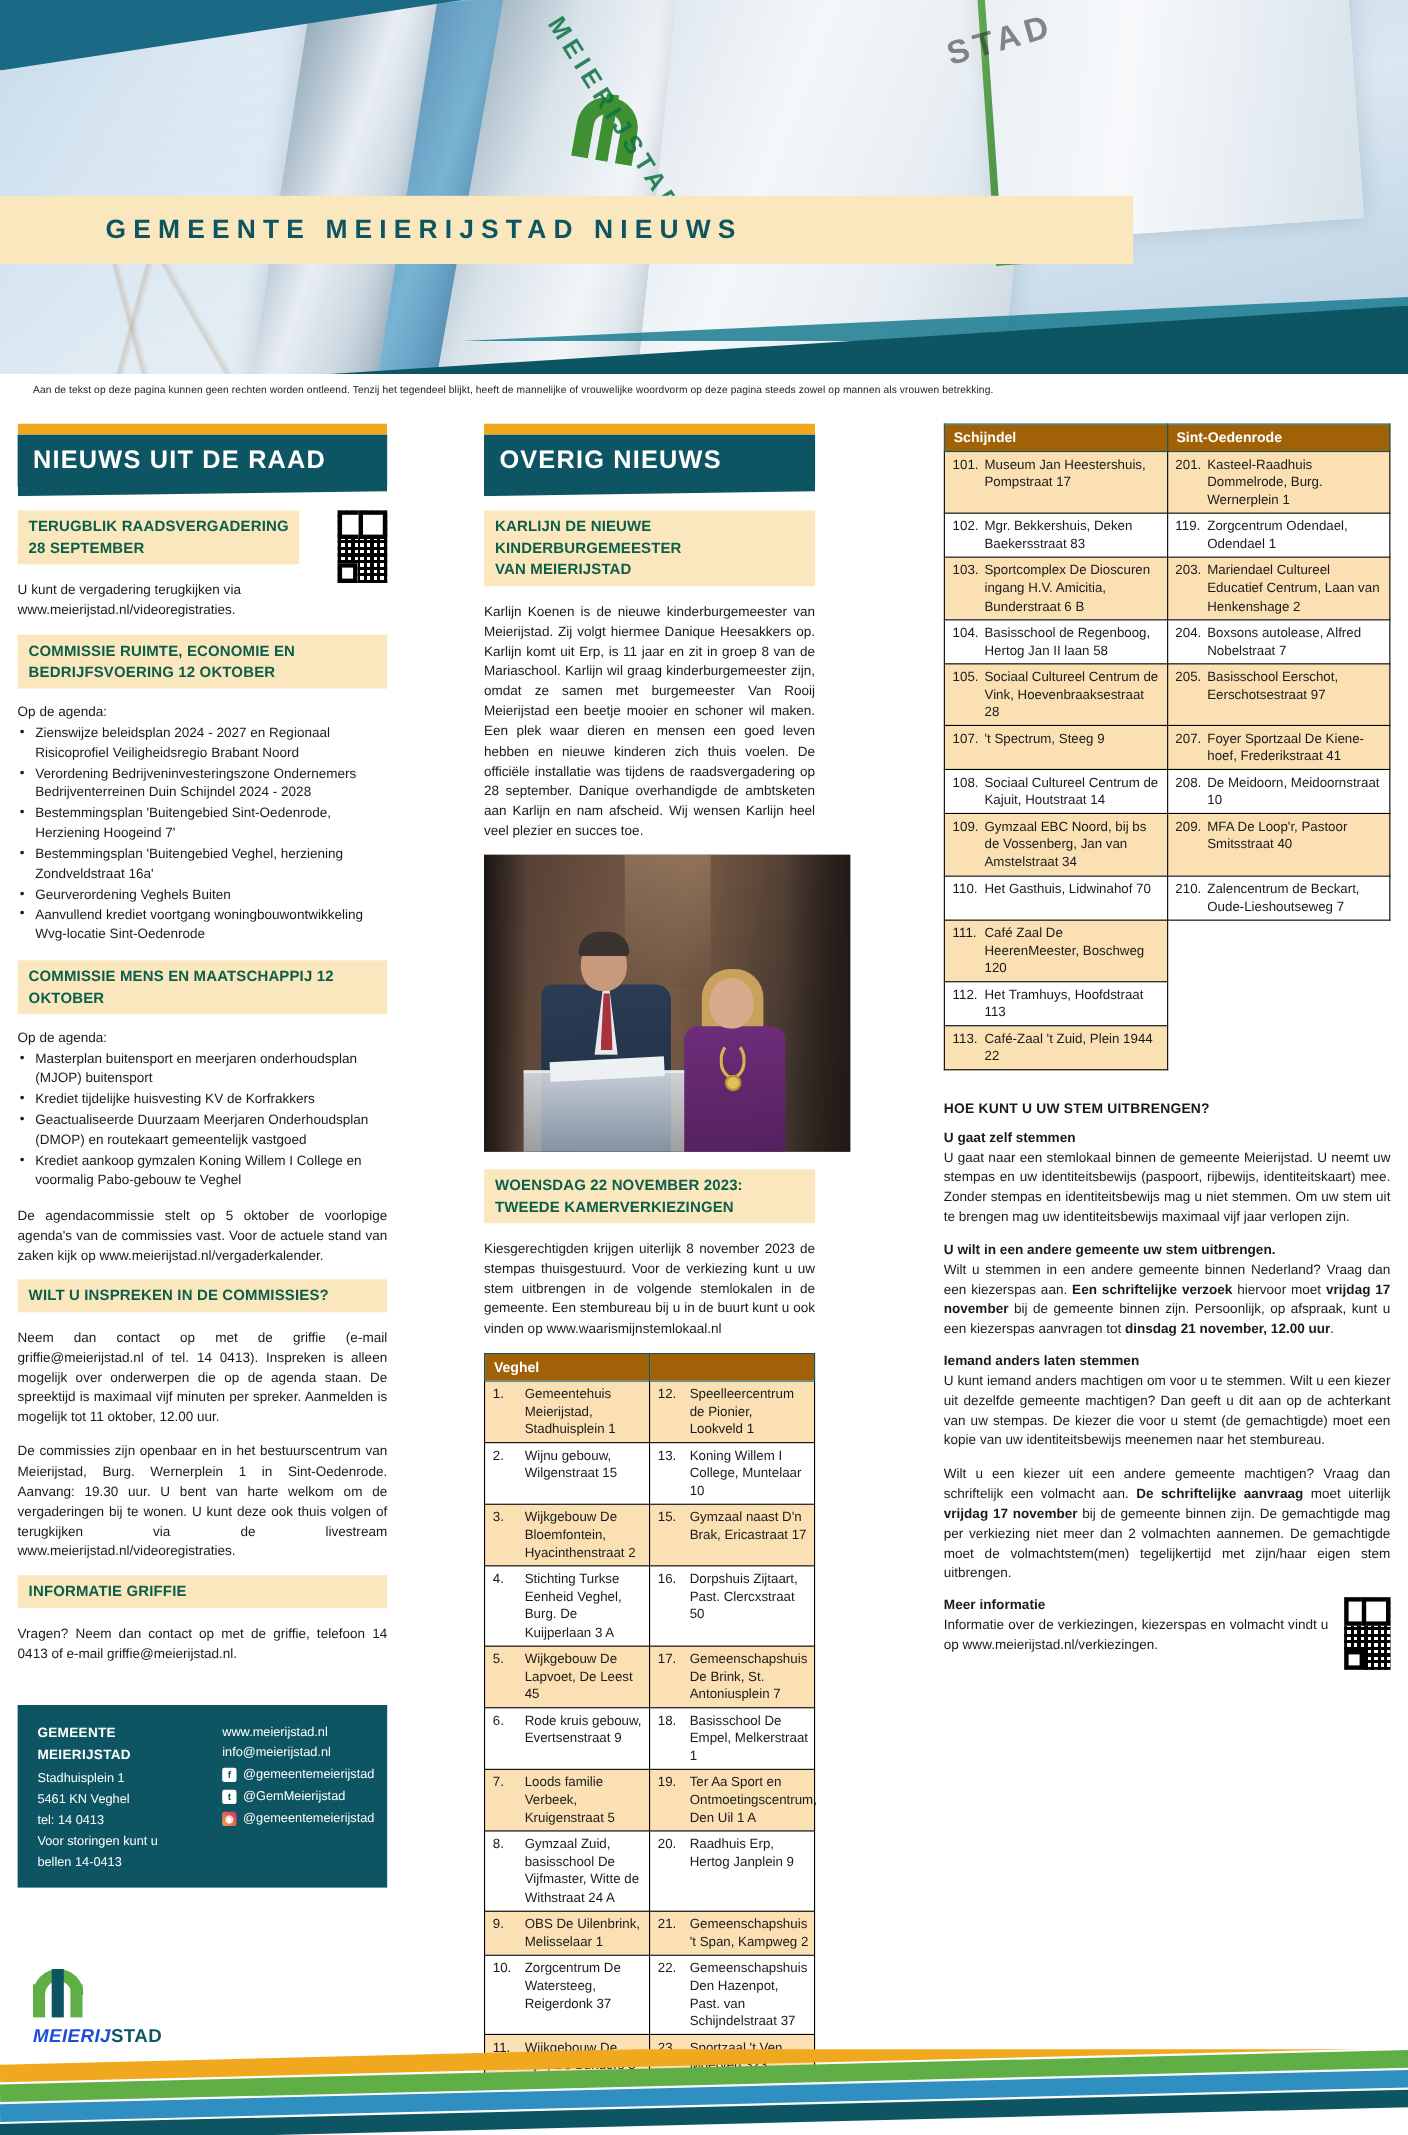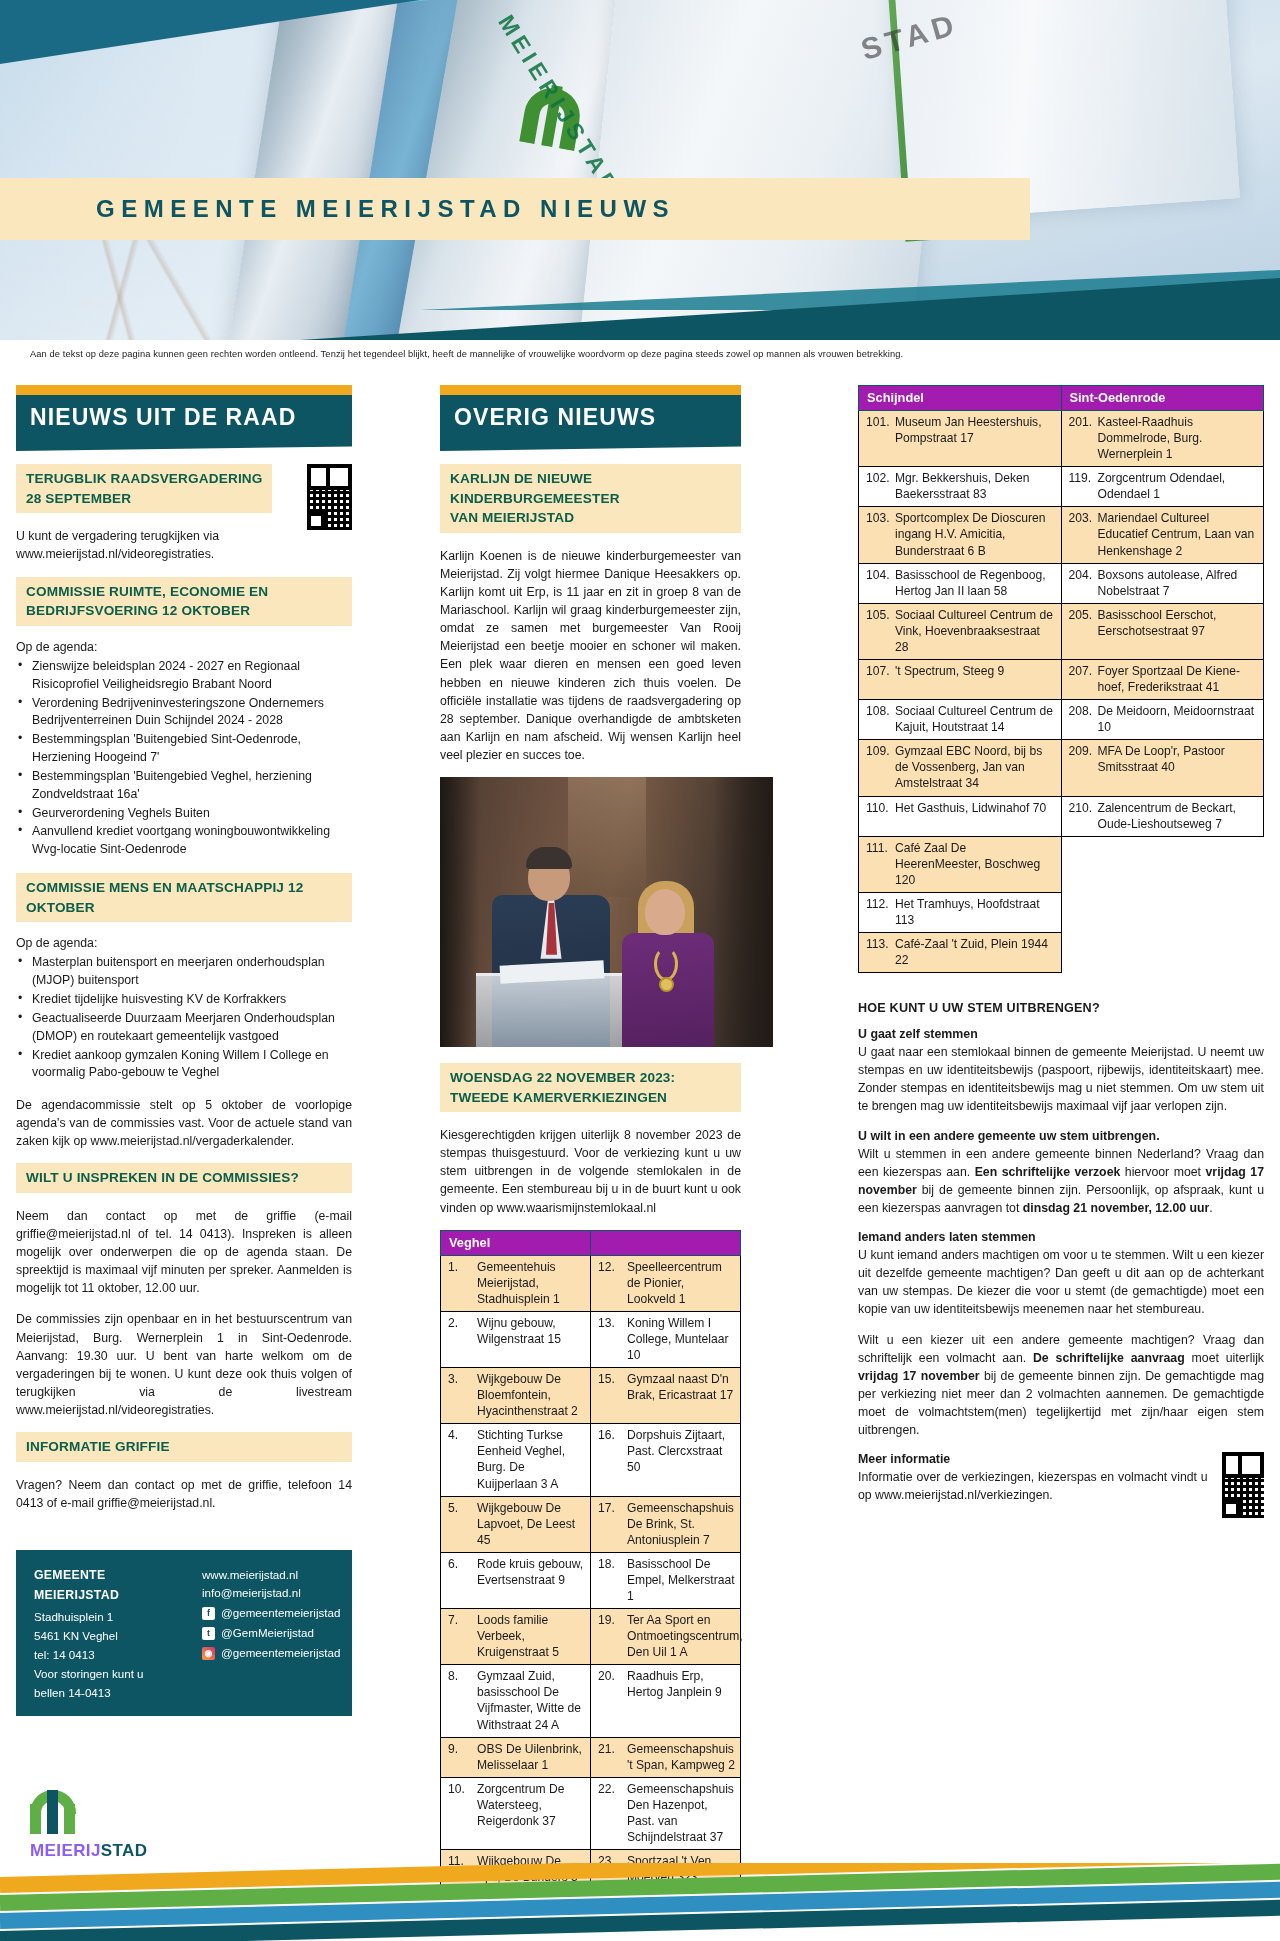--- a/index.html
+++ b/index.html
@@ -238,21 +238,21 @@
 
   
   table.stem {
     border-collapse:collapse;
     width:100%;
     font-size:12.1px;
     color:#1a1a1a;
     table-layout:fixed;
   }
   table.stem th {
-    background:#a21caf; color:#fff;
+    background:#a16207; color:#fff;
     text-align:left;
     font-size:12.8px; font-weight:700;
     padding:4px 6px 5px 8px;
     border:1px solid #0d5562;
   }
   table.stem td {
     border:1px solid #000;
     padding:3px 5px 4px 7px;
     vertical-align:top;
     line-height:1.33;
@@ -302,21 +302,21 @@
   .mlogo .bar { position:absolute; bottom:0; width:11px; background:#5fae46; }
   .mlogo .b1 { left:0;  height:30px; }
   .mlogo .b2 { left:17px; height:44px; background:#0d5562; }
   .mlogo .b3 { left:34px; height:30px; background:#5fae46; }
   .mlogo .arc {
     position:absolute; left:0; top:0; width:46px; height:24px;
     border:11px solid #5fae46; border-bottom:none;
     border-radius:23px 23px 0 0; box-sizing:border-box;
   }
   .logotype { margin-top:7px; font-size:17px; font-weight:700; letter-spacing:.4px; }
-  .logotype .t1 { color:#8b5cf6; }
+  .logotype .t1 { color:#1d4ed8;font-style:italic; }
   .logotype .t2 { color:#0d5562; }
 
   .stripes { position:absolute; left:0; bottom:0; width:1280px; height:78px; overflow:hidden; }
   .stripe { position:absolute; left:0; width:1400px; height:16px; transform-origin:left center; }
   .s1 { bottom:48px; background:#f0a81e; transform:rotate(-1.4deg); }
   .s2 { bottom:30px; background:#5fae46; transform:rotate(-1.4deg); }
   .s3 { bottom:12px; background:#2e8fc0; transform:rotate(-1.4deg); }
   .s4 { bottom:-6px; background:#0d5562; transform:rotate(-1.4deg); }
 </style>
 </head>

